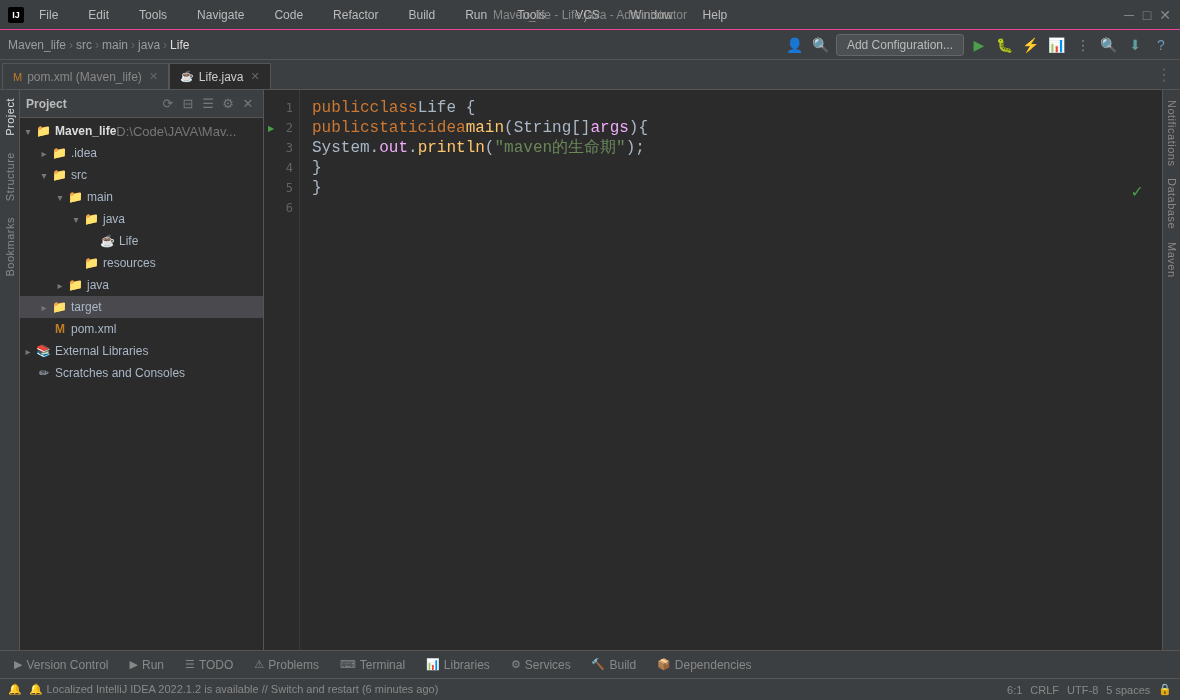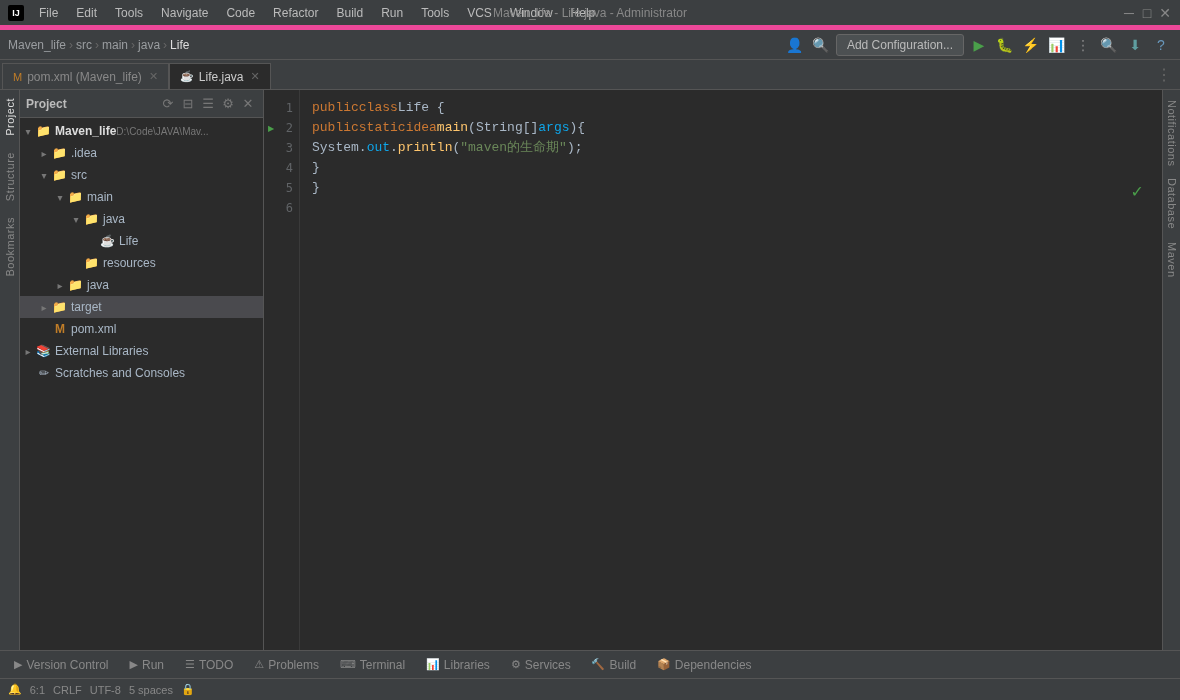--- a/index.html
+++ b/index.html
@@ -14,39 +14,39 @@
       position: relative;
     }
 
     
     #title-bar {
       height: 30px;
       background: #3c3f41;
       display: flex;
       align-items: center;
       padding: 0 8px;
-      border-bottom: 5px solid #ec4899;
+      border-bottom: 1px solid #ec4899;
       position: relative;
     }
     #title-bar .logo {
       width: 16px;
       height: 16px;
       background: #000;
       border-radius: 2px;
       margin-right: 8px;
       display: flex;
       align-items: center;
       justify-content: center;
       color: #fff;
       font-size: 9px;
       font-weight: bold;
     }
     #menu-bar {
       display: flex;
-      gap: 4px;
+      gap: 16px;
       flex: 1;
     }
     .menu-item {
       padding: 2px 7px;
       color: #bbb;
       font-size: 12px;
       cursor: pointer;
       border-radius: 3px;
     }
     #title-text {
@@ -287,34 +287,34 @@
       align-items: center;
       justify-content: center;
       font-size: 8px;
     }
     .run-gutter.active { color: #4a9f4a; }
     #code-area {
       flex: 1;
       padding: 8px 12px;
       overflow: auto;
       font-family: 'Consolas', 'Courier New', monospace;
-      font-size: 13px;
+      font-size: 16px;
       line-height: 20px;
     }
     .code-line {
       height: 20px;
       white-space: pre;
       display: flex;
       align-items: center;
     }
     .kw { color: #cc7832; }
     .cls { color: #a9b7c6; }
     .method { color: #ffc66d; }
     .string { color: #6a8759; }
-    .var { color: #0ea5e9; }
+    .var { color: #f0abfc; }
     .bracket { color: #a9b7c6; }
 
     
     #editor-checkmark {
       position: absolute;
       right: 18px;
       top: 92px;
       color: #4a9f4a;
       font-size: 16px;
     }
@@ -498,21 +498,21 @@
         <div class="panel-action-btn">⚙</div>
         <div class="panel-action-btn">✕</div>
       </div>
     </div>
     <div id="project-tree">
 
     <div class="tree-item">
           <span class="tree-arrow">▾</span>
           <span class="tree-icon" style="color: rgb(104, 151, 187);">📁</span>
           <span class="tree-label bold">Maven_life</span>
-          <span class="tree-label gray" style="font-size: 10px;"> D:\Code\JAVA\Mav...</span>
+          <span class="tree-label gray" style="font-size: 13px;"> D:\Code\JAVA\Mav...</span>
         </div>
         <div class="tree-item">
           <span class="tree-indent"></span>
           <span class="tree-arrow">▸</span>
           <span class="tree-icon" style="color: rgb(104, 151, 187);">📁</span>
           <span class="tree-label">.idea</span>
         </div>
         <div class="tree-item">
           <span class="tree-indent"></span>
           <span class="tree-arrow">▾</span>
@@ -665,18 +665,21 @@
       <span>Build</span>
     </div>
     <div class="bottom-tab">
       <span class="bottom-tab-icon">📦</span>
       <span>Dependencies</span>
     </div>
   </div>
 
 <div id="status-bar">
   <span class="status-item">🔔</span>
+  <span class="status-warning">
+    <span>🔔 Localized IntelliJ IDEA 2022.1.2 is available // Switch and restart (6 minutes ago)</span>
+  </span>
   <span class="status-item">6:1</span>
   <span class="status-item">CRLF</span>
   <span class="status-item">UTF-8</span>
   <span class="status-item">5 spaces</span>
   <span class="status-item">🔒</span>
 </div>
 
 </body></html>

